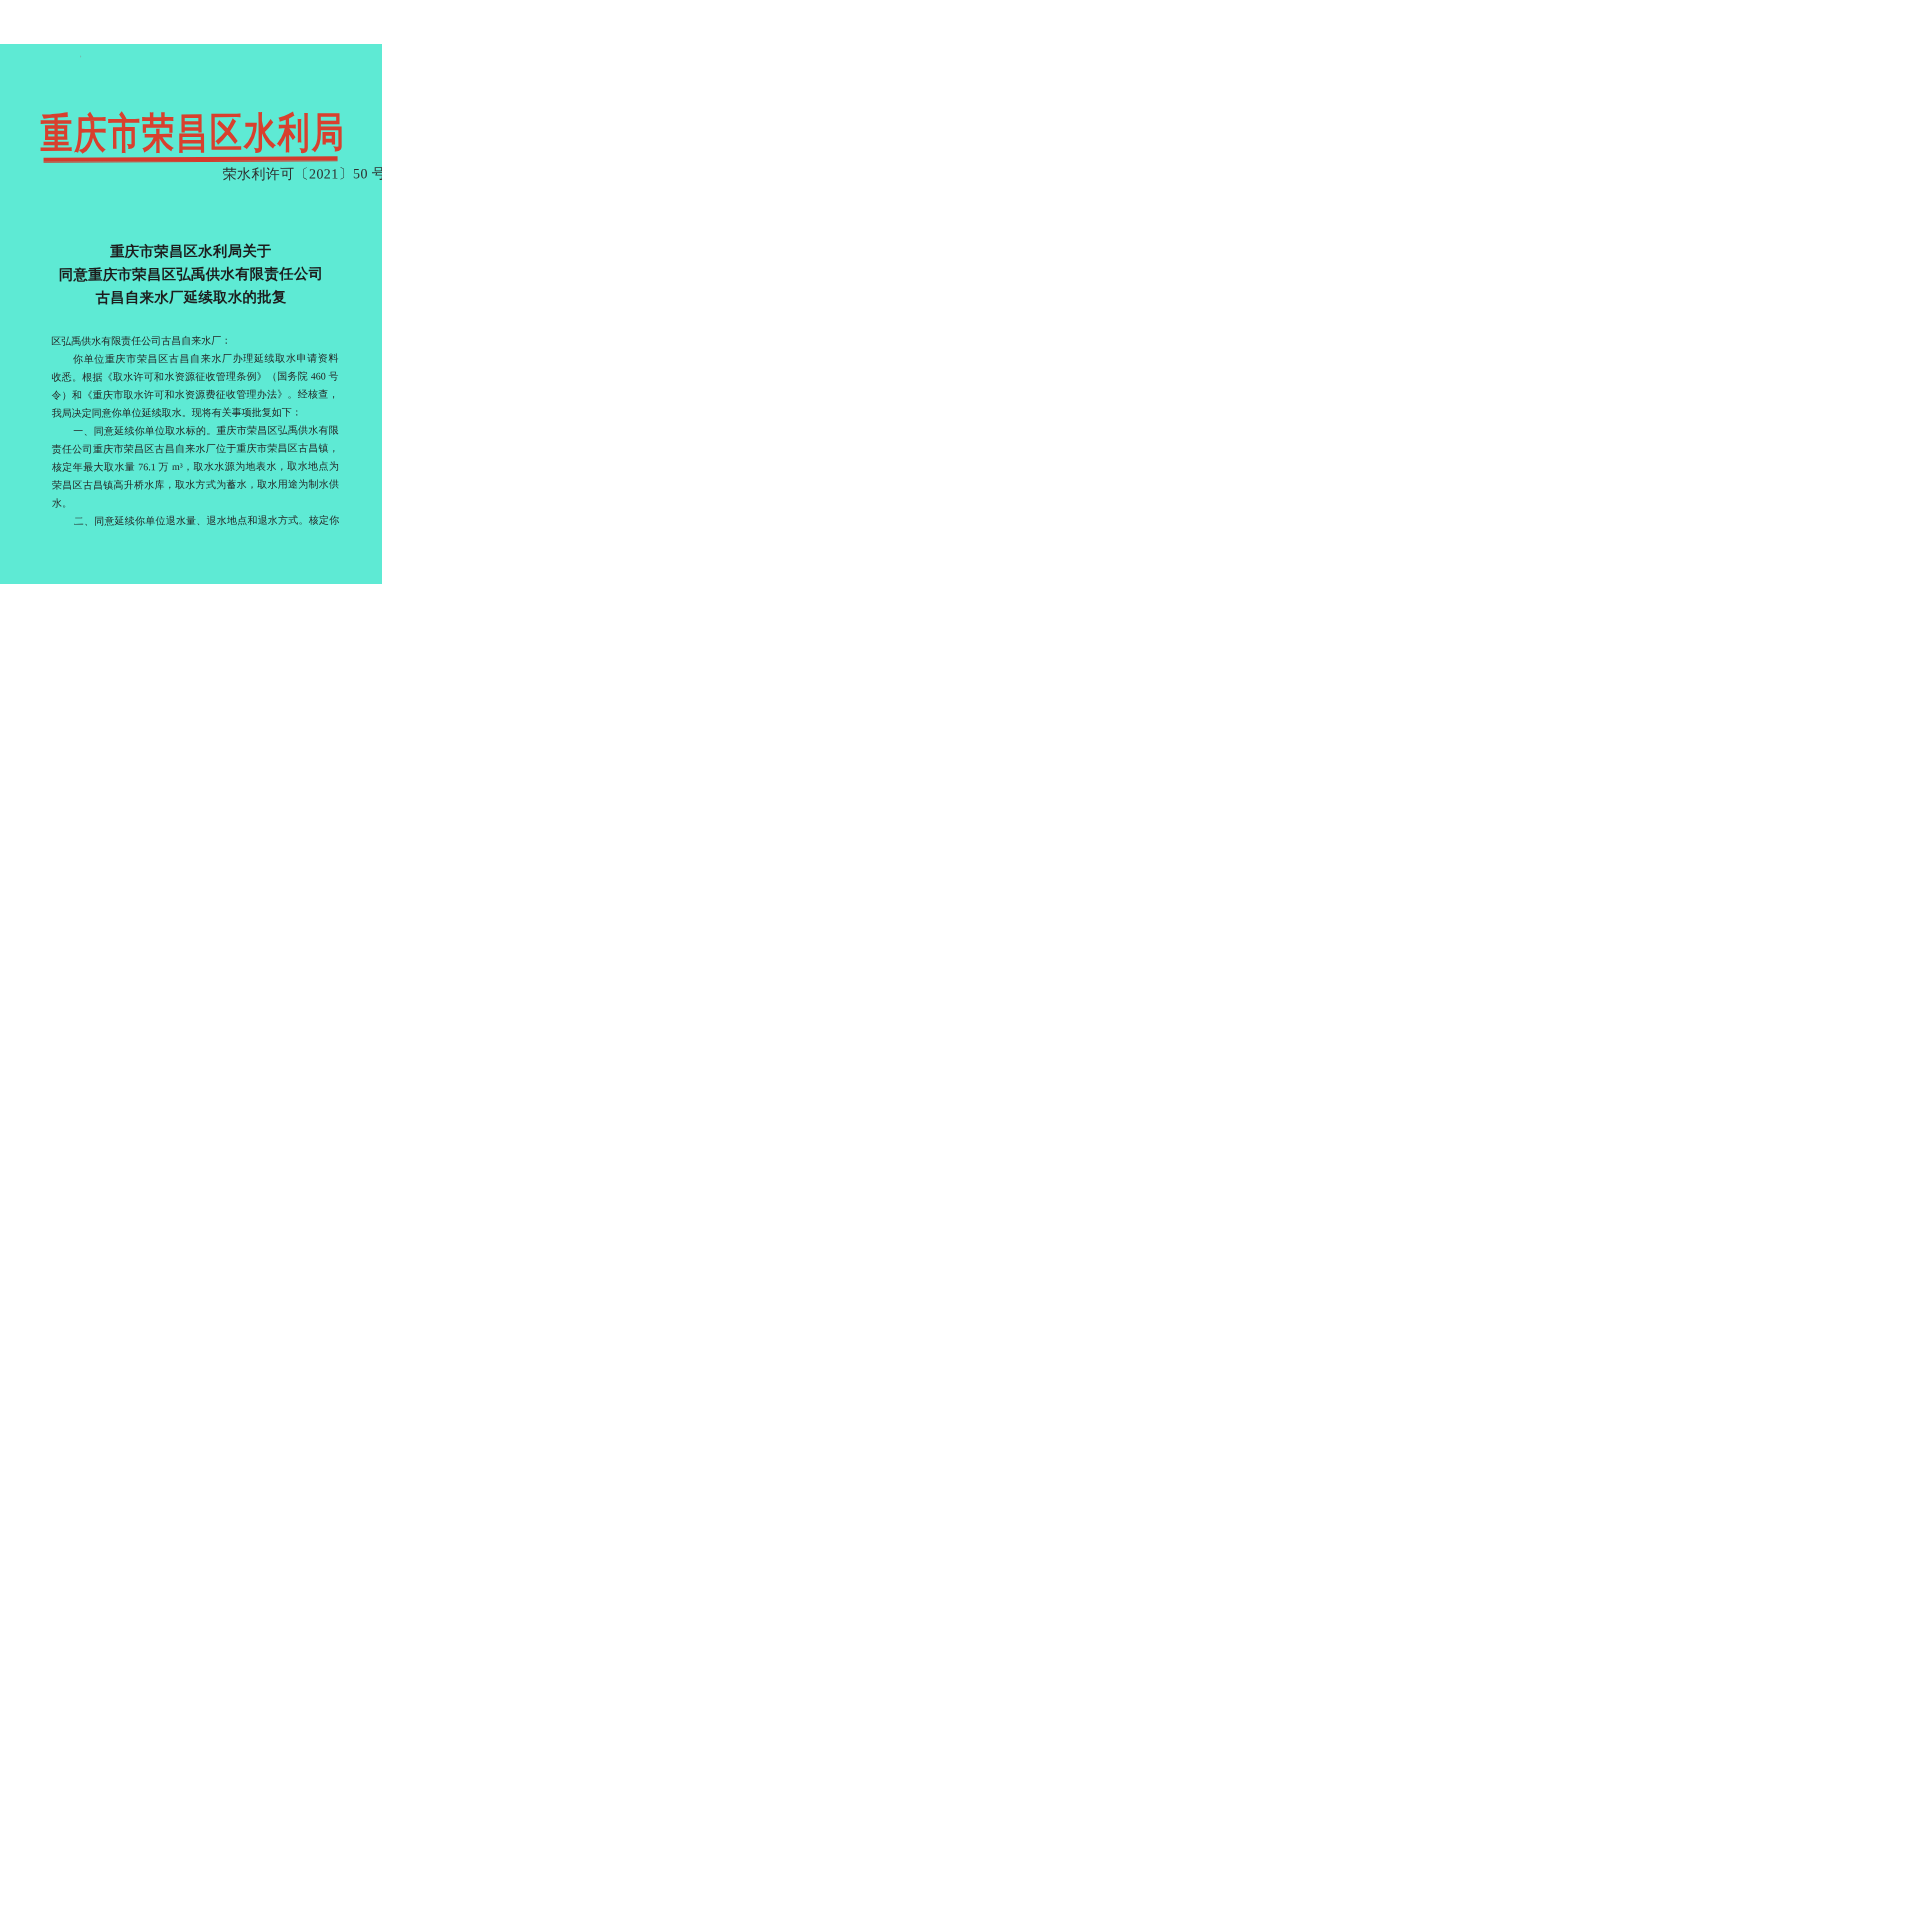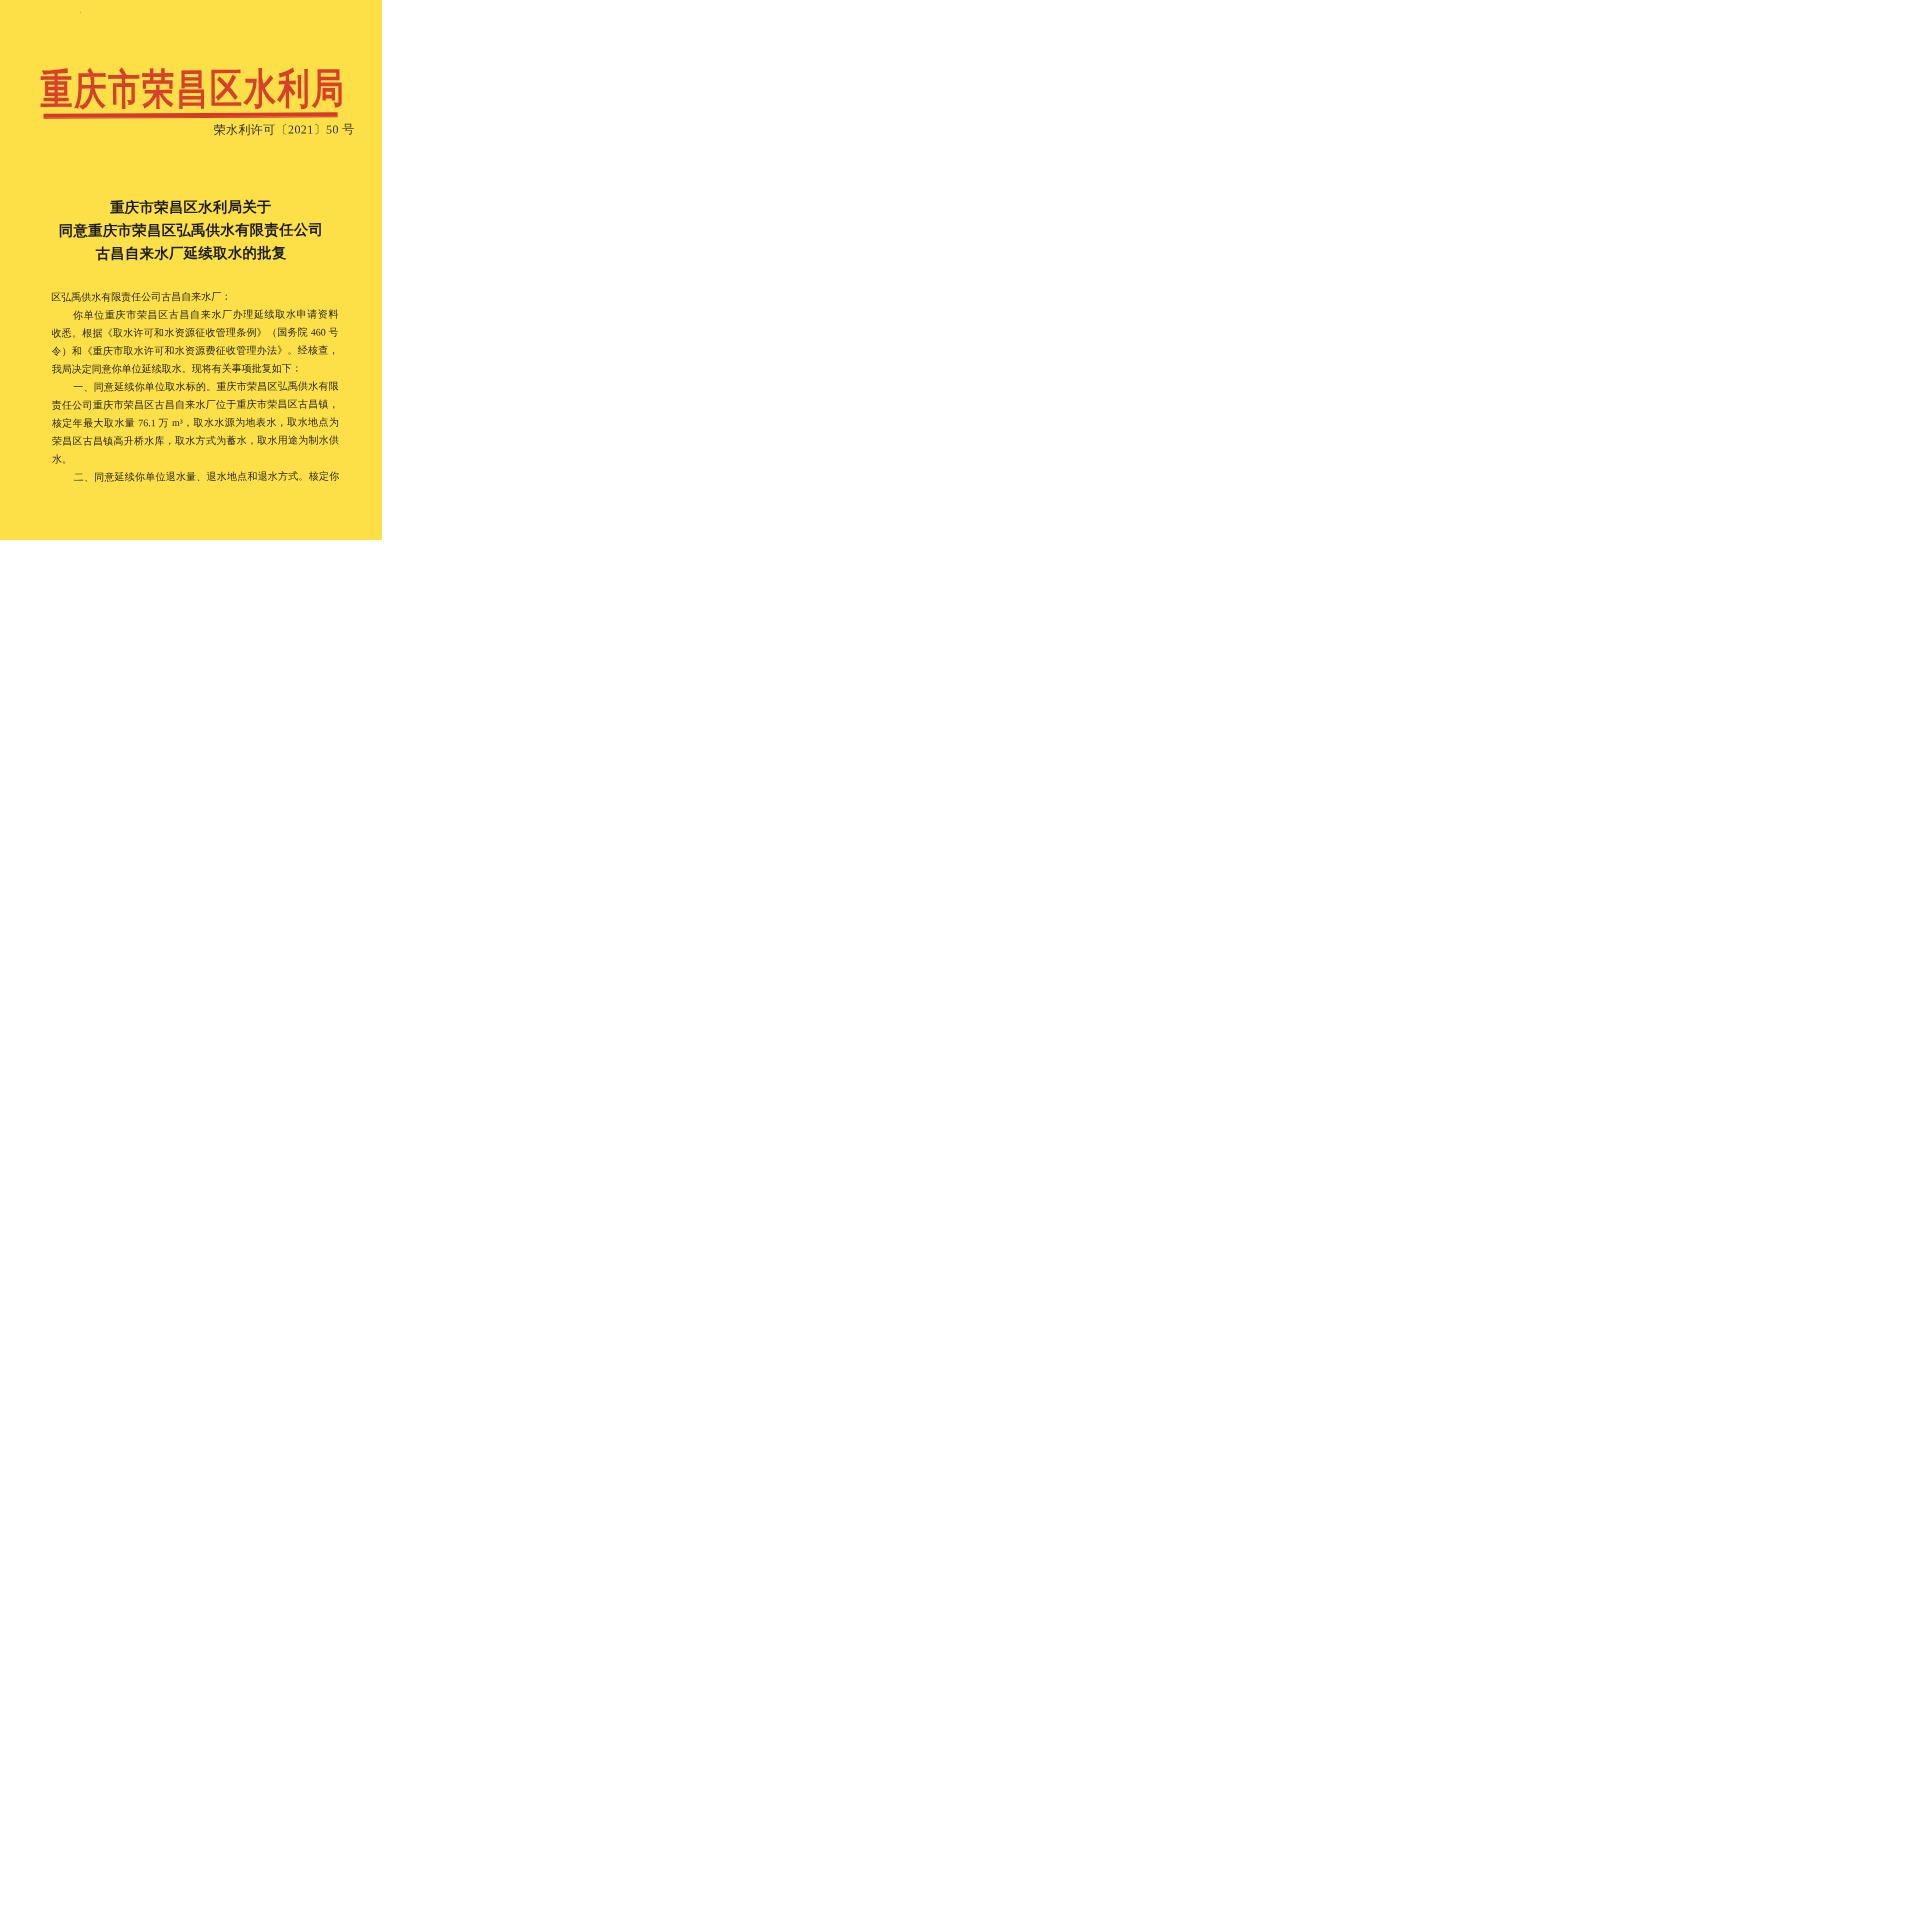--- a/index.html
+++ b/index.html
@@ -5,23 +5,24 @@
   :root{
     --header-red:#d8402e;
     --rule-red:#d43a2c;
     --ink:#242424;
   }
   html,body{margin:0;padding:0;background:#ffffff;}
   .page{
     position:relative;
     width:382px;
     height:540px;
-    background:#fde047;
+    background:#5eead4;
     overflow:hidden;
     font-family:"Liberation Serif","DejaVu Serif",serif;
+    margin-top:44px;
   }
   .content{
     position:absolute;
     inset:0;
     transform:rotate(-0.25deg);
     transform-origin:50% 40%;
   }
   .speck{
     position:absolute;
     left:81px;top:11.2px;width:1.2px;height:1.9px;
@@ -43,22 +44,22 @@
   }
   .rule{
     position:absolute;
     left:44px;width:294px;
     background:var(--rule-red);
   }
   .rule.thick{top:113px;height:3.5px;}
   .rule.thin{top:117px;height:1.2px;}
   .docnum{
     position:absolute;
-    left:214px;top:125px;
-    font-size:12px;
+    left:223px;top:125px;
+    font-size:14px;
     line-height:11.6px;
     letter-spacing:0.4px;
     color:#2e2e2e;
     white-space:nowrap;
   }
   .title{
     position:absolute;
     left:0;top:196px;width:382px;
     text-align:center;
     color:#1d1d1d;

